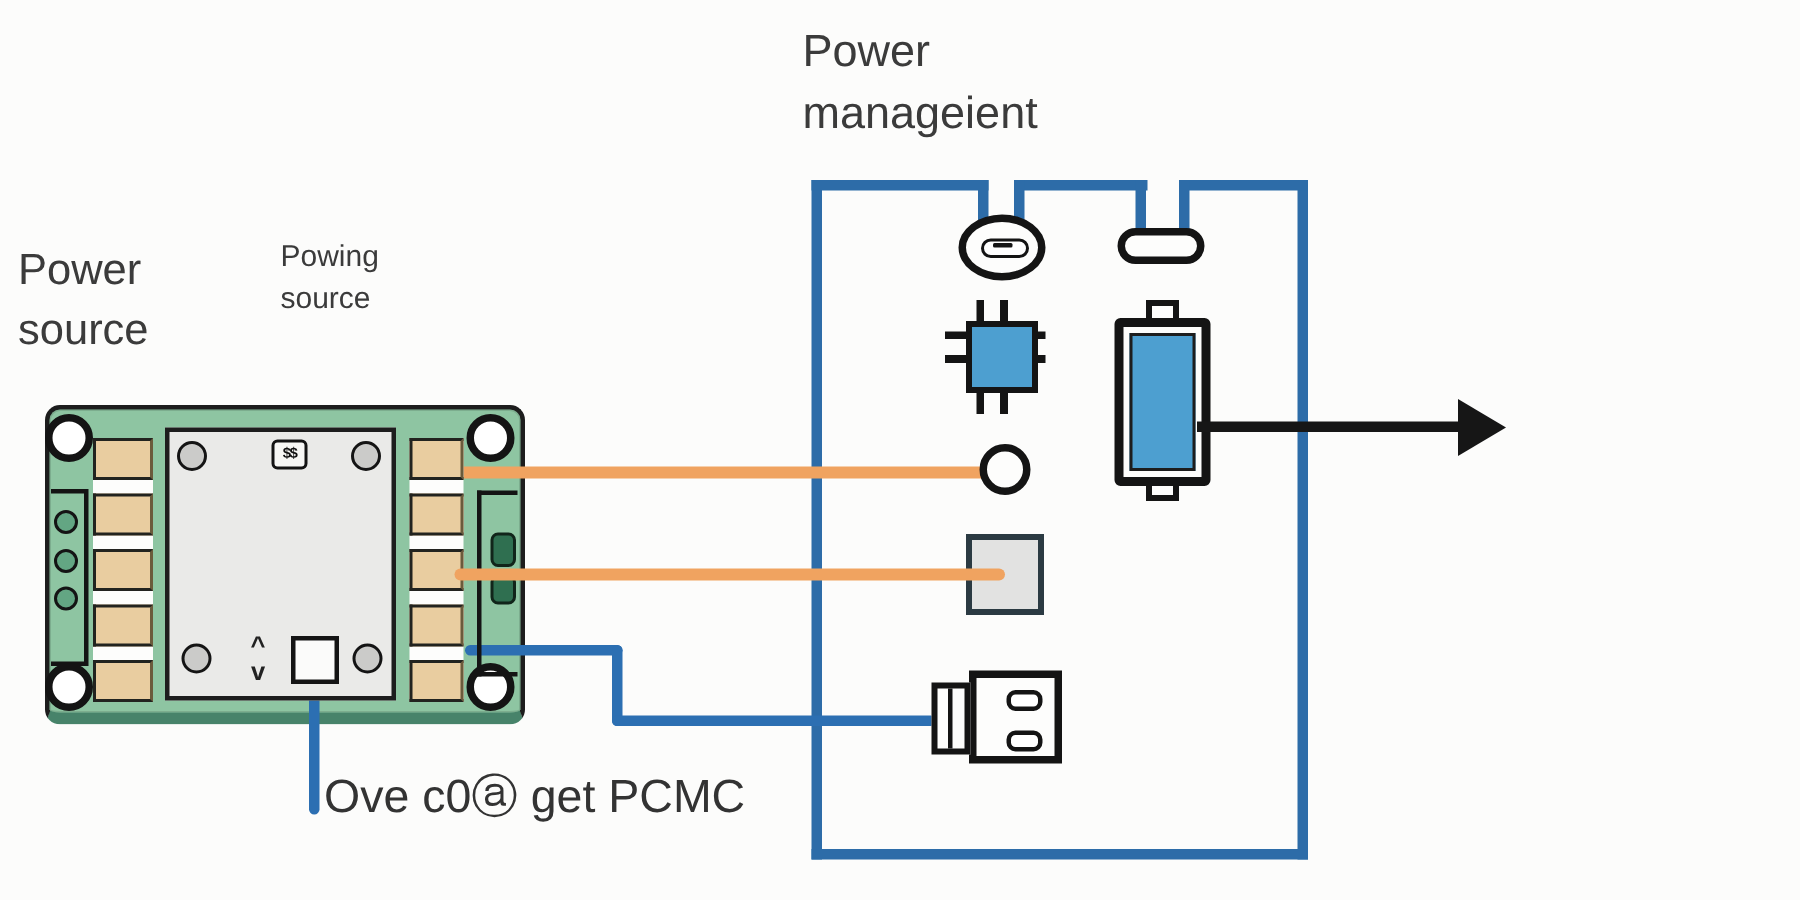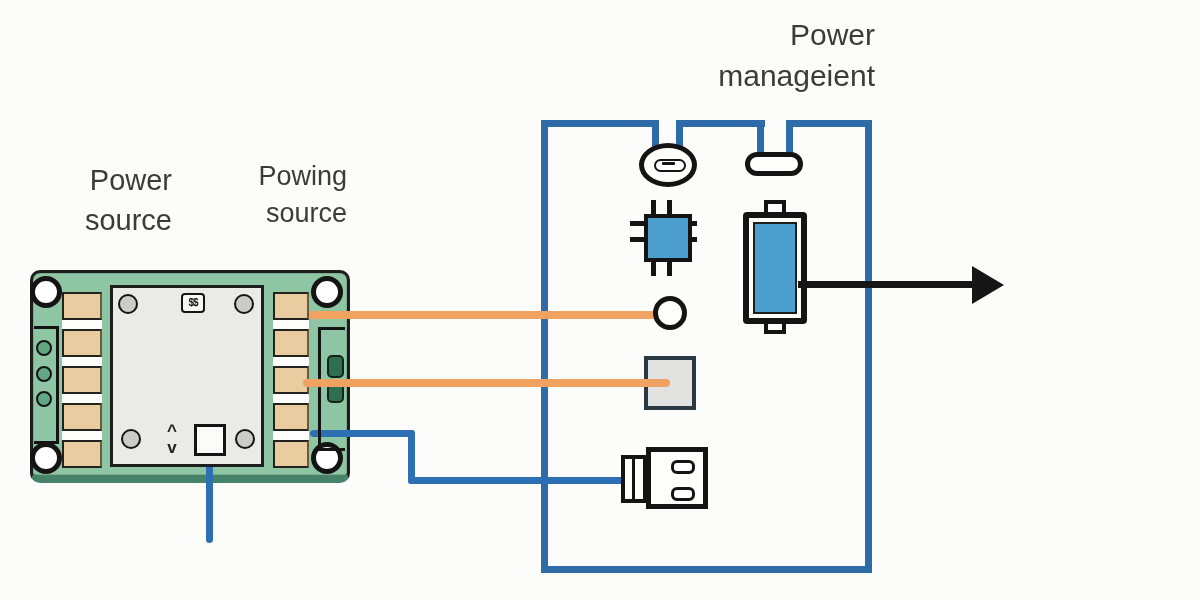--- a/index.html
+++ b/index.html
@@ -1,23 +1,23 @@
 <!DOCTYPE html>
 <html><head>
 <meta charset="utf-8">
 <style>
   html,body{margin:0;padding:0;}
   body{font-family:"Liberation Sans","DejaVu Sans",sans-serif;background:#ffffff;}
   #stage{position:relative;width:1200px;height:600px;background:#fcfcfb;overflow:hidden;}
   .abs{position:absolute;}
   
-  .lbl{white-space:pre-line;text-align:right;color:#3b3b3b;line-height:1.38;z-index:8;}
+  .lbl{white-space:pre-line;text-align:left;color:#3b3b3b;line-height:1.38;z-index:8;}
   .lbl-title{left:535px;top:14px;width:340px;font-size:30px;}
   .lbl-power{left:12px;top:160px;width:160px;font-size:29px;}
-  .lbl-powing{left:187px;top:158px;width:160px;font-size:27px;}
+  .lbl-powing{left:187px;top:158px;width:160px;font-size:20px;}
   .lbl-protective{left:1002px;top:250px;width:192px;font-size:29px;}
   .lbl-bottom{left:216px;top:510px;width:320px;font-size:31px;text-align:left;color:#333;z-index:8;}
   
   .pcb{left:30px;top:270px;width:314px;height:202px;background:#8ec5a2;border:3px solid #1d1d1d;
        border-bottom:8px solid #47836a;border-radius:10px;z-index:2;box-shadow:inset 0 0 0 1px rgba(0,0,0,.12);}
   .hole{width:22px;height:22px;border:5px solid #141414;border-radius:50%;background:#fff;z-index:4;}
   .gcircle{width:12px;height:12px;border:2px solid #141414;border-radius:50%;background:#63a683;z-index:4;}
   .padcol{background:#fdfdfc;z-index:3;display:flex;flex-direction:column;justify-content:space-between;}
   .pad{width:100%;height:28px;background:#e9cda0;border:2px solid #22231f;box-sizing:border-box;
        border-right-color:#6b5b3c;}
@@ -63,20 +63,21 @@
 <body>
 
 <div id="stage">
 
   <div class="abs lbl lbl-title">Power
 manageient</div>
   <div class="abs lbl lbl-power">Power
 source</div>
   <div class="abs lbl lbl-powing">Powing
 source</div>
+  <div class="abs lbl-bottom">Ove c0ⓐ get PCMC</div>
 
   <div class="abs wire orange" style="left:303px;top:311px;width:357px;height:8px;"></div>
   <div class="abs wire orange over" style="left:303px;top:379px;width:367px;height:8px;"></div>
   <div class="abs wire blue" style="left:310px;top:430px;width:105px;height:7px;"></div>
   <div class="abs wire blue" style="left:408px;top:430px;width:7px;height:54px;"></div>
   <div class="abs wire blue" style="left:408px;top:477px;width:216px;height:7px;"></div>
   <div class="abs wire blue" style="left:206px;top:455px;width:7px;height:88px;"></div>
 
   <div class="abs pcb"></div>
 

